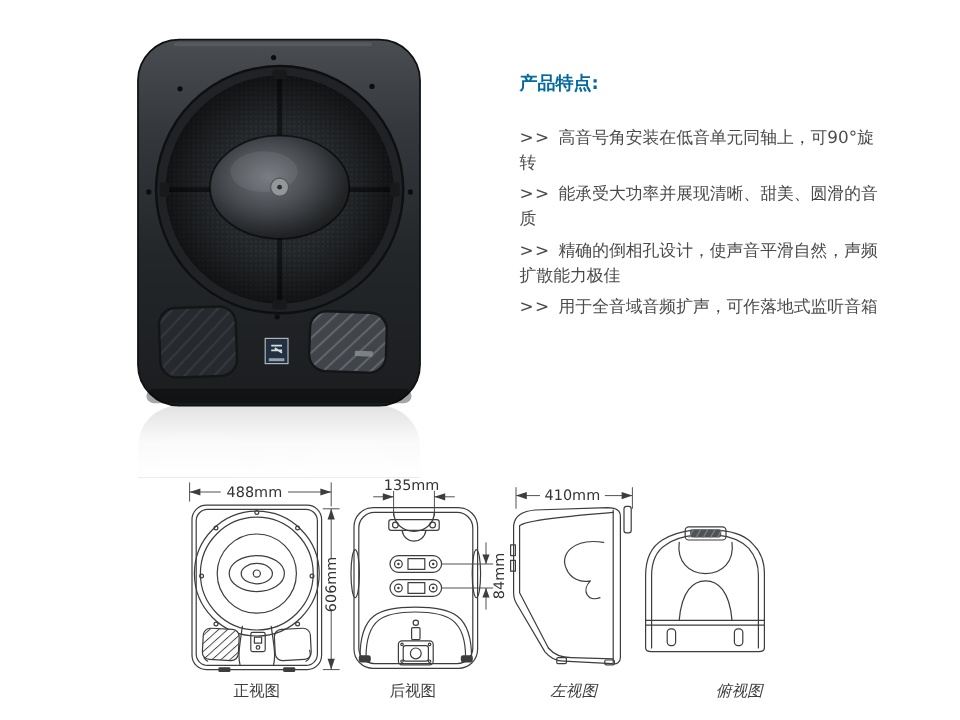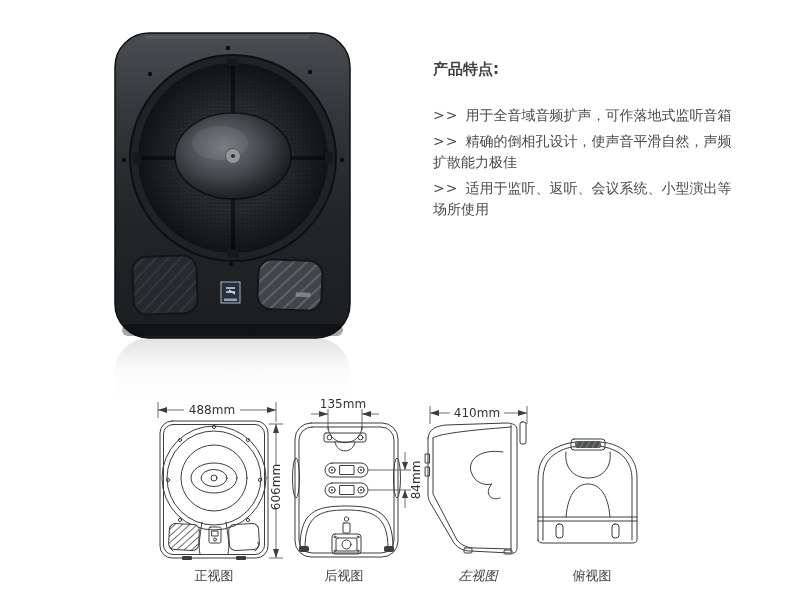--- a/index.html
+++ b/index.html
@@ -3,21 +3,21 @@
 <meta charset="utf-8">
 <style>
   html,body{margin:0;padding:0;}
   body{
     width:800px;height:600px;background:#ffffff;position:relative;overflow:hidden;
     font-family:"DejaVu Sans","Liberation Sans",sans-serif;
   }
   .abs{position:absolute;}
   
   .features{position:absolute;left:433px;top:60px;width:302px;}
-  .features-title{font-size:15px;font-weight:bold;color:#404040;margin:0 0 26px 0;}
+  .features-title{font-size:15px;font-weight:bold;color:#0369a1;margin:0 0 26px 0;}
   .feature-item{font-size:14px;color:#4a4a4a;line-height:21px;margin:0 0 5px 0;}
   .feature-item .bullet{margin-right:7px;letter-spacing:1px;color:#4a4a4a;}
   
   svg.drawing{position:absolute;overflow:visible;}
   svg text{font-family:"DejaVu Sans","Liberation Sans",sans-serif;}
   .dim-text{font-size:12px;fill:#333333;}
   .ln{fill:none;stroke:#3d3d3d;stroke-width:1;stroke-linecap:round;stroke-linejoin:round;}
   .lnthin{fill:none;stroke:#4a4a4a;stroke-width:0.8;}
   .fl{fill:#3d3d3d;stroke:none;}
   .view-label{position:absolute;top:567px;transform:translateX(-50%);font-size:13px;color:#3f3f3f;white-space:nowrap;}
@@ -112,23 +112,24 @@
   </g>
   <g>
     <rect x="121" y="274" width="19" height="21" fill="#22303f" stroke="#aeb6bc" stroke-width="1"></rect>
     <path d="M126,280 h9 M126,284 h9 M129,282 l6,4" stroke="#d8dde0" stroke-width="1.4" fill="none"></path>
     <rect x="124" y="290.5" width="13" height="2.5" fill="#8fa2b2"></rect>
   </g>
 </svg>
 
 <div class="features">
   <div class="features-title">产品特点:</div>
+  <div class="feature-item"><span class="bullet">&gt;&gt;</span><span>高音号角安装在低音单元同轴上，可90°旋转</span></div>
+  <div class="feature-item"><span class="bullet">&gt;&gt;</span><span>能承受大功率并展现清晰、甜美、圆滑的音质</span></div>
+  <div class="feature-item"><span class="bullet">&gt;&gt;</span><span>精确的倒相孔设计，使声音平滑自然，声频扩散能力极佳</span></div>
   <div class="feature-item"><span class="bullet">&gt;&gt;</span><span>用于全音域音频扩声，可作落地式监听音箱</span></div>
-  <div class="feature-item"><span class="bullet">&gt;&gt;</span><span>精确的倒相孔设计，使声音平滑自然，声频扩散能力极佳</span></div>
-  <div class="feature-item"><span class="bullet">&gt;&gt;</span><span>适用于监听、返听、会议系统、小型演出等场所使用</span></div>
 </div>
 
 <svg class="drawing" style="left:140px;top:396px;" width="150" height="172" viewBox="0 0 150 172">
   <defs>
     <pattern id="hatch" width="5" height="5" patternTransform="rotate(45)" patternUnits="userSpaceOnUse">
       <rect width="5" height="5" fill="#ffffff"></rect>
         <line x1="0" y1="0" x2="0" y2="5" stroke="#4a4a4a" stroke-width="1.6"></line>
     </pattern>
   </defs>
 
@@ -275,13 +276,13 @@
   </g>
   <g>
     <rect x="47" y="13" width="26" height="7" rx="2" fill="#505356"></rect>
     <path d="M50,13 l-4,7 M56,13 l-4,7 M62,13 l-4,7 M68,13 l-4,7 M73,14 l-3,6" stroke="#7d8184" stroke-width="1" fill="none"></path>
   </g>
 </svg>
 
 <div class="view-label" style="left:214px;">正视图</div>
 <div class="view-label" style="left:344px;">后视图</div>
 <div class="view-label" style="left:478px;font-style:italic;">左视图</div>
-<div class="view-label" style="left:592px;">俯视图</div>
+<div class="view-label" style="left:616px;font-style:italic;">俯视图</div>
 
 </body></html>

